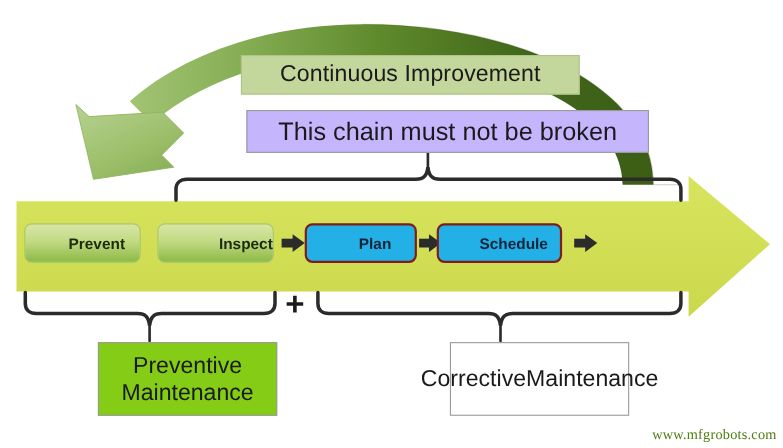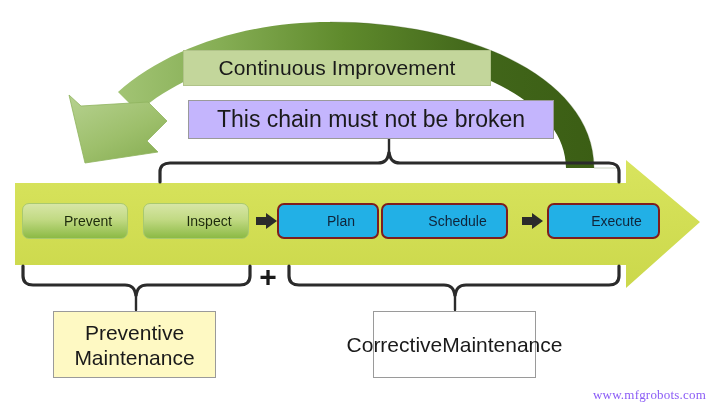--- a/index.html
+++ b/index.html
@@ -31,20 +31,21 @@
 
   
   .text-box {
     position: absolute;
     box-sizing: border-box;
     display: flex;
     align-items: center;
     justify-content: center;
     text-align: center;
     color: #1a1a1a;
+    margin-left: 36px;
   }
 
   #ci-box {
     left: 183px;
     top: 50px;
     width: 308px;
     height: 36px;
     background: #c3d69b;
     border: 1px solid #b0c389;
     font-size: 21px;
@@ -59,21 +60,21 @@
     background: #c4b5fd;
     border: 1px solid #9a9a9a;
     font-size: 23px;
   }
 
   #pm-label-box {
     left: 53px;
     top: 311px;
     width: 163px;
     height: 67px;
-    background: #fef9c3;
+    background: #84cc16;
     border: 1px solid #9a9a9a;
     font-size: 21px;
     line-height: 25px;
     flex-direction: column;
   }
 
   #cm-label-box {
     left: 373px;
     top: 311px;
     width: 163px;
@@ -102,52 +103,52 @@
   
   .step {
     position: absolute;
     box-sizing: border-box;
     height: 36px;
     border-radius: 7px;
     display: flex;
     align-items: center;
     justify-content: center;
     font-size: 14px;
-    font-weight: normal;
+    font-weight: bold;
     color: #111827;
     top: 203px;
     padding-left: 26px;
   }
 
   .step.green {
     background: linear-gradient(to bottom, #d7e6a6 0%, #c2da84 45%, #8cba45 100%);
     border: 1px solid #a9c96f;
     color: #1d2b0c;
   }
 
   .step.blue {
     background: #22b0e6;
     border: 2px solid #7f1d1d;
     color: #10243a;
   }
 
   #step-prevent  { left: 22px;  width: 106px; }
-  #step-inspect  { left: 143px; width: 106px; }
+  #step-inspect  { left: 143px; width: 106px; justify-content: flex-end; }
   #step-plan     { left: 277px; width: 102px; }
-  #step-schedule { left: 381px; width: 127px; }
+  #step-schedule { left: 397px; width: 114px; }
   #step-execute  { left: 547px; width: 113px; }
 
   
   #watermark {
     position: absolute;
     right: 6px;
     bottom: 4px;
     font-family: "Liberation Serif", serif;
     font-size: 13px;
-    color: #8b5cf6;
+    color: #4d7c0f;
     letter-spacing: 0.2px;
   }
 </style>
 </head>
 <body>
 
 <div id="diagram-root">
 
   <svg class="svg-layer" viewBox="0 0 712 407" width="712" height="407">
     <defs>
@@ -258,23 +259,20 @@
   </div>
 
   <div class="step blue" id="step-plan">
     <span>Plan</span>
   </div>
 
   <div class="step blue" id="step-schedule">
     <span>Schedule</span>
   </div>
 
-  <div class="step blue" id="step-execute">
-    <span>Execute</span>
-  </div>
 
   <div class="text-box" id="ci-box">
     <span>Continuous Improvement</span>
   </div>
 
   <div class="text-box" id="chain-box">
     <span>This chain must not be broken</span>
   </div>
 
   <div class="text-box" id="pm-label-box">

